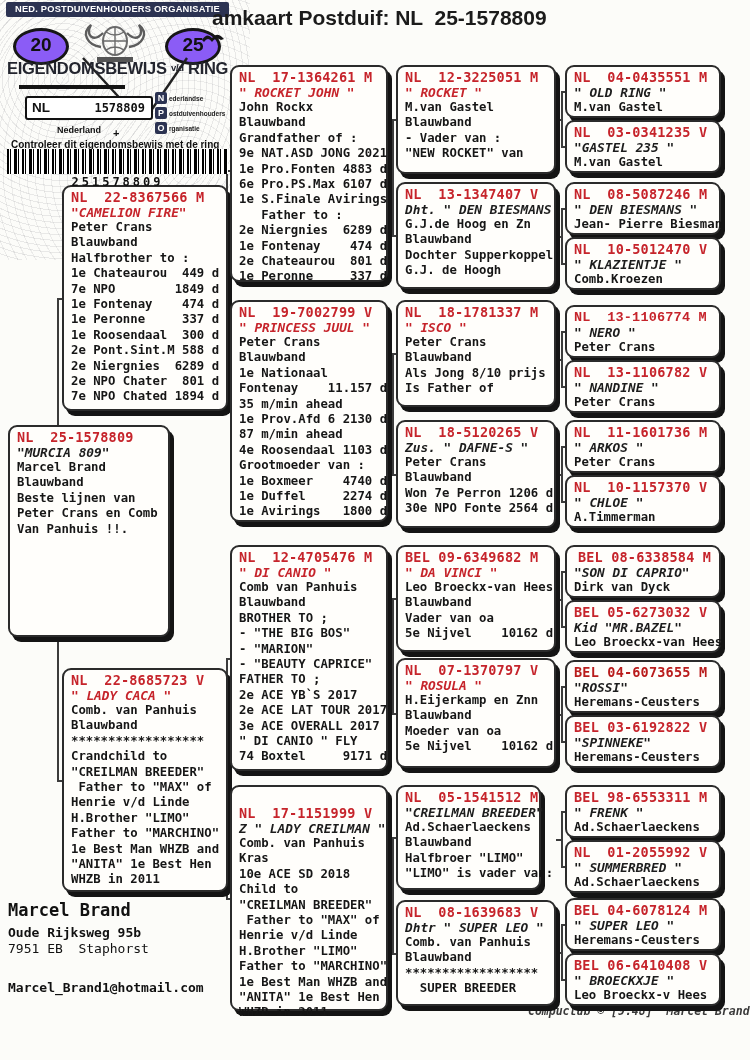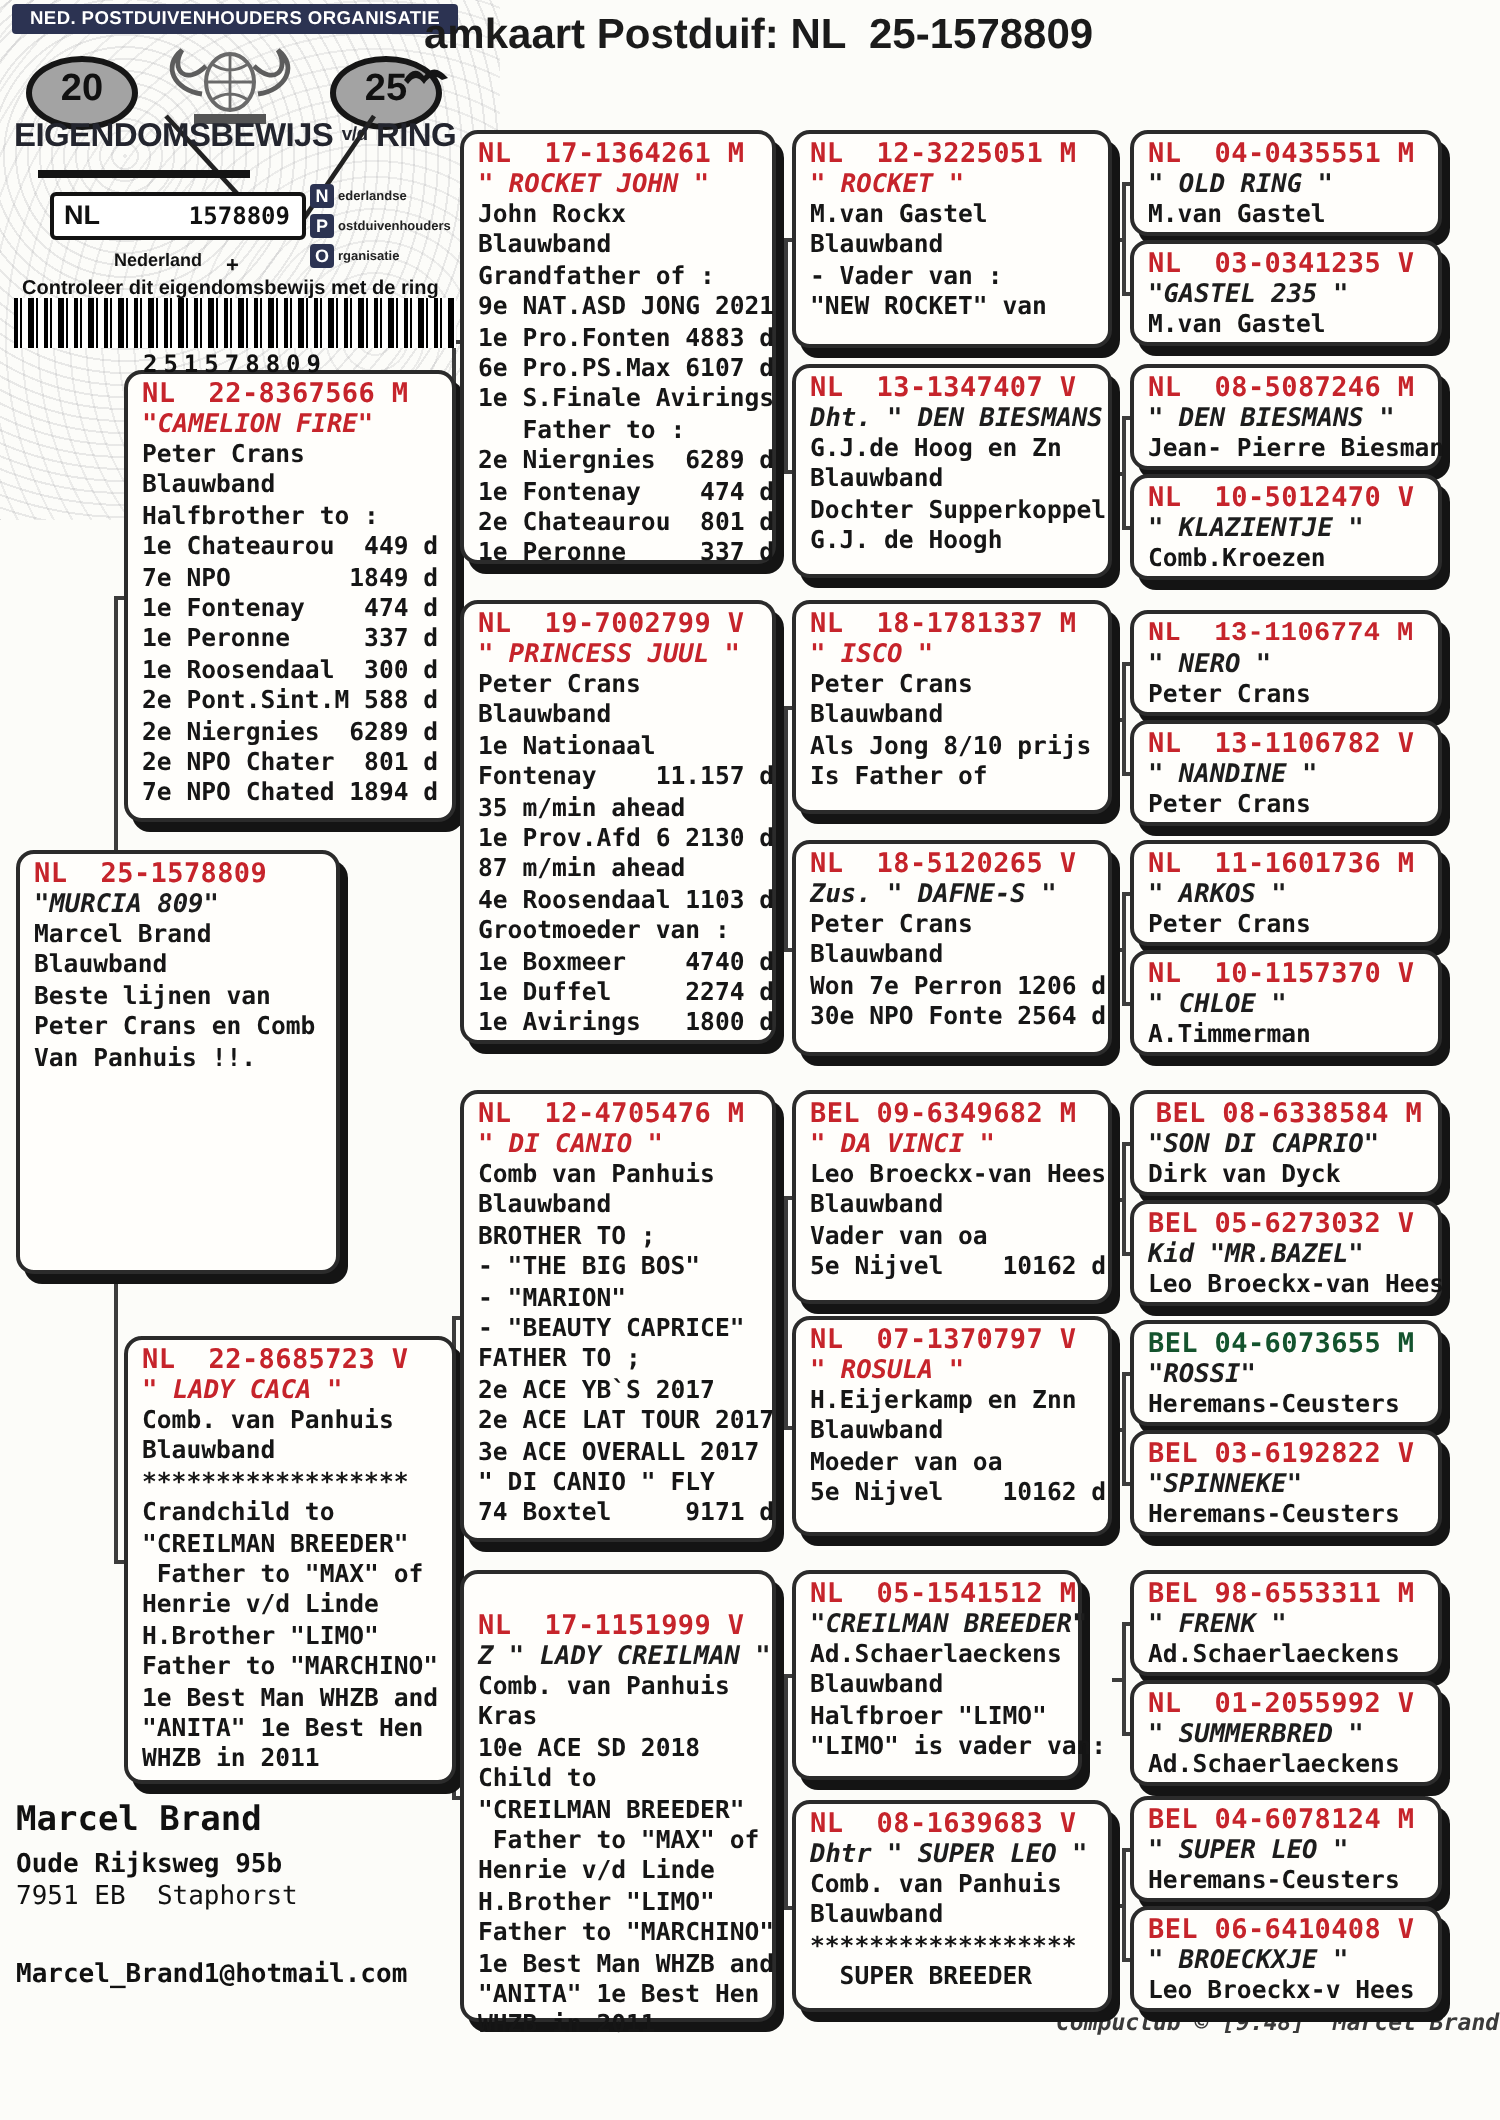--- a/index.html
+++ b/index.html
@@ -20,21 +20,21 @@
   .bbody{margin:0;font-family:inherit;font-weight:bold;font-size:12.3px;line-height:15.4px;
          color:#161616;white-space:pre;}
   .cline{position:absolute;background:#3c3c3c;z-index:1;}
   
   .stamp{position:absolute;left:5px;top:2px;width:225px;height:190px;z-index:3;
          font-family:"Liberation Sans",sans-serif;}
   .stamp-head{position:absolute;left:1px;top:0;width:223px;height:15px;background:#2c3352;
          color:#fff;font-size:9.3px;font-weight:bold;text-align:center;line-height:15px;
          letter-spacing:.2px;border-radius:2px;}
   .oval{position:absolute;width:50px;height:31px;border:3px solid #161616;border-radius:50%;
-        background:#a3a3a3;text-align:center;font-weight:900;font-size:19px;line-height:28px;color:#111;}
+        background:#8b5cf6;text-align:center;font-weight:900;font-size:19px;line-height:28px;color:#111;}
   .banner{position:absolute;left:2px;top:57px;width:222px;font-weight:900;font-size:16.5px;
           letter-spacing:-.3px;color:#23252e;white-space:nowrap;}
   .banner .vd{font-size:9.5px;vertical-align:3px;}
   .ubar{position:absolute;left:14px;top:83px;width:106px;height:4px;background:#141414;}
   .nlbox{position:absolute;left:20px;top:94px;width:128px;height:24px;background:#fff;
          border:2.5px solid #121212;border-radius:3px;box-sizing:border-box;}
   .nl{position:absolute;left:5px;top:2px;font-weight:900;font-size:13.5px;color:#111;}
   .nlnum{position:absolute;right:6px;top:3px;font-size:12px;font-weight:bold;
          font-family:"DejaVu Sans Mono",monospace;color:#111;}
   .nedl{position:absolute;left:52px;top:123px;font-size:9px;font-weight:900;color:#111;}
@@ -331,21 +331,21 @@
     <div class="ring" style="color: rgb(198, 36, 43); text-align: center;">BEL 08-6338584 M</div>
     <div class="bname" style="color: rgb(29, 29, 29);">"SON DI CAPRIO"</div>
     <pre class="bbody">Dirk van Dyck</pre>
   </div>
   <div class="pbox" style="left:565px;top:600px;width:156px;height:53px">
     <div class="ring" style="color: rgb(198, 36, 43);">BEL 05-6273032 V</div>
     <div class="bname" style="color: rgb(29, 29, 29);">Kid "MR.BAZEL"</div>
     <pre class="bbody">Leo Broeckx-van Hees</pre>
   </div>
   <div class="pbox" style="left:565px;top:660px;width:156px;height:53px">
-    <div class="ring" style="color: #14532d;">BEL 04-6073655 M</div>
+    <div class="ring" style="color: #b91c1c;">BEL 04-6073655 M</div>
     <div class="bname" style="color: rgb(29, 29, 29);">"ROSSI"</div>
     <pre class="bbody">Heremans-Ceusters</pre>
   </div>
   <div class="pbox" style="left:565px;top:715px;width:156px;height:53px">
     <div class="ring" style="color: rgb(198, 36, 43);">BEL 03-6192822 V</div>
     <div class="bname" style="color: rgb(29, 29, 29);">"SPINNEKE"</div>
     <pre class="bbody">Heremans-Ceusters</pre>
   </div>
   <div class="pbox" style="left:565px;top:785px;width:156px;height:53px">
     <div class="ring" style="color: rgb(198, 36, 43);">BEL 98-6553311 M</div>

